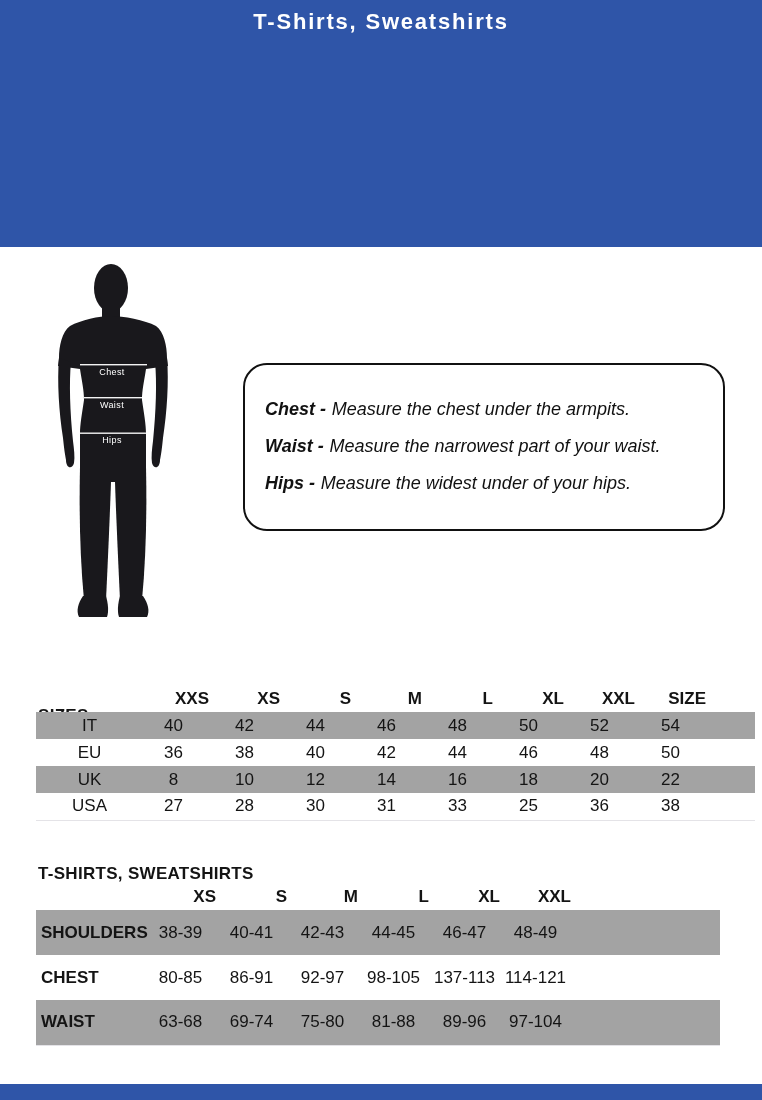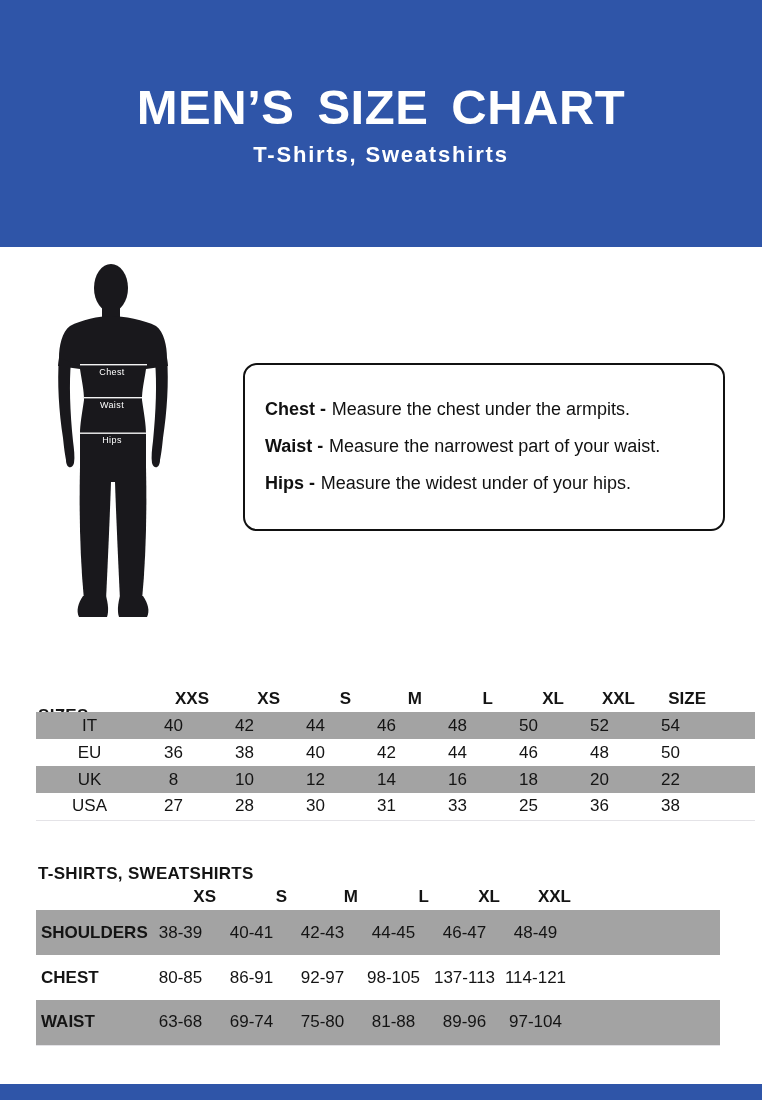--- a/index.html
+++ b/index.html
@@ -25,23 +25,23 @@
   .figure-svg { position:absolute; left:54px; top:262px; }
   .sil { fill:#19181c; }
   .sil-line { fill:#ffffff; opacity:0.95; }
   .sil-label {
     fill:#ffffff; font-family:"Liberation Sans", sans-serif;
     font-size:9px; letter-spacing:0.4px;
   }
   
   .measure-box {
     position:absolute; left:243px; top:363px; width:482px; height:168px;
-    border:2px solid #111111; border-radius:14px; background:#ffffff;
+    border:2px solid #111111; border-radius:24px; background:#ffffff;
     display:flex; flex-direction:column; justify-content:center;
-    padding:0 18px 0 20px; gap:17px;
+    padding:0 18px 0 20px; gap:17px;font-style:italic;
   }
   .measure-line { font-size:18px; color:#111111; line-height:1.1; }
   .measure-term { font-weight:700; margin-right:0.32em; }
   
   .tbl-heading {
     position:absolute; left:38px; font-size:17px; font-weight:800;
     color:#141414; letter-spacing:0.3px;
   }
   #sizes-heading  { top:662px;margin-top:44px; }
   #garment-heading{ top:864px; }
@@ -65,21 +65,20 @@
     position:absolute; left:0; bottom:0; width:762px; height:16px;
     background:#2f55a8;
   }
 </style>
 </head>
 <body>
 
 <div class="canvas">
 
   <div class="header">
-    <div class="title">MEN’S SIZE CHART</div>
     <div class="subtitle">T-Shirts, Sweatshirts</div>
   </div>
 
   <svg class="figure-svg" width="118" height="360" viewBox="0 0 118 360" xmlns="http://www.w3.org/2000/svg">
     <g>
       <ellipse class="sil" cx="57" cy="26" rx="17" ry="24"></ellipse>
       <rect class="sil" x="48" y="40" width="18" height="18"></rect>
       <path class="sil" d="M57,54 C45,54 27,58 16,64 C8,70 5,84 5,96 L4,104 L26,107
                            C28,120 30,128 30,138 C28,152 26,162 26,172 L26,178
                            L92,178 L92,172 C92,162 90,152 88,138 C88,128 90,120 92,107

